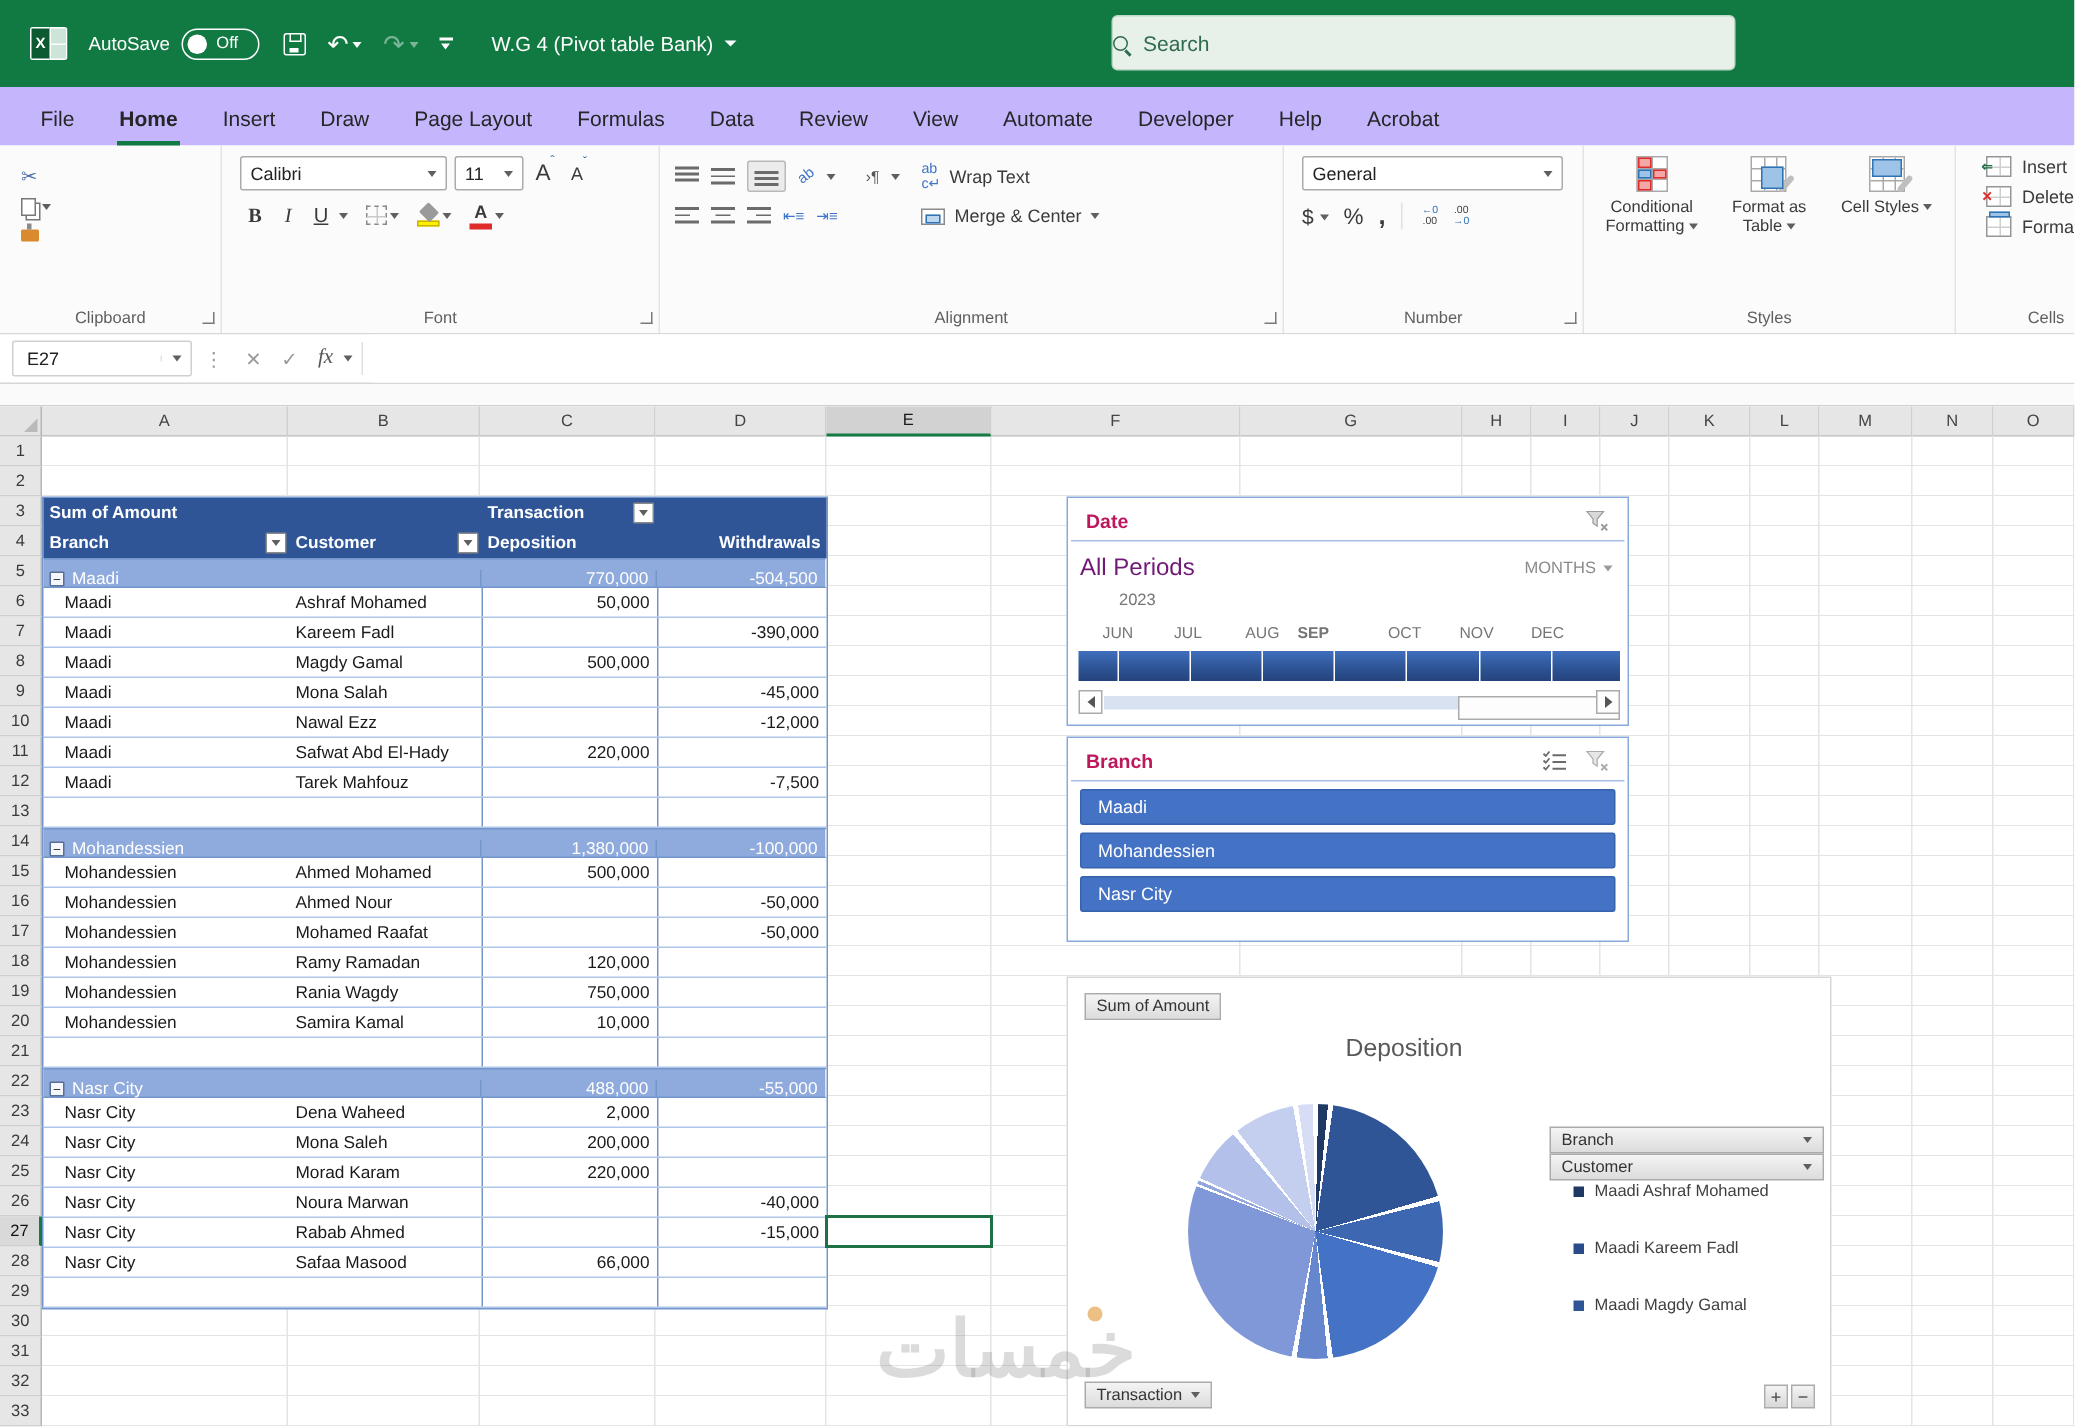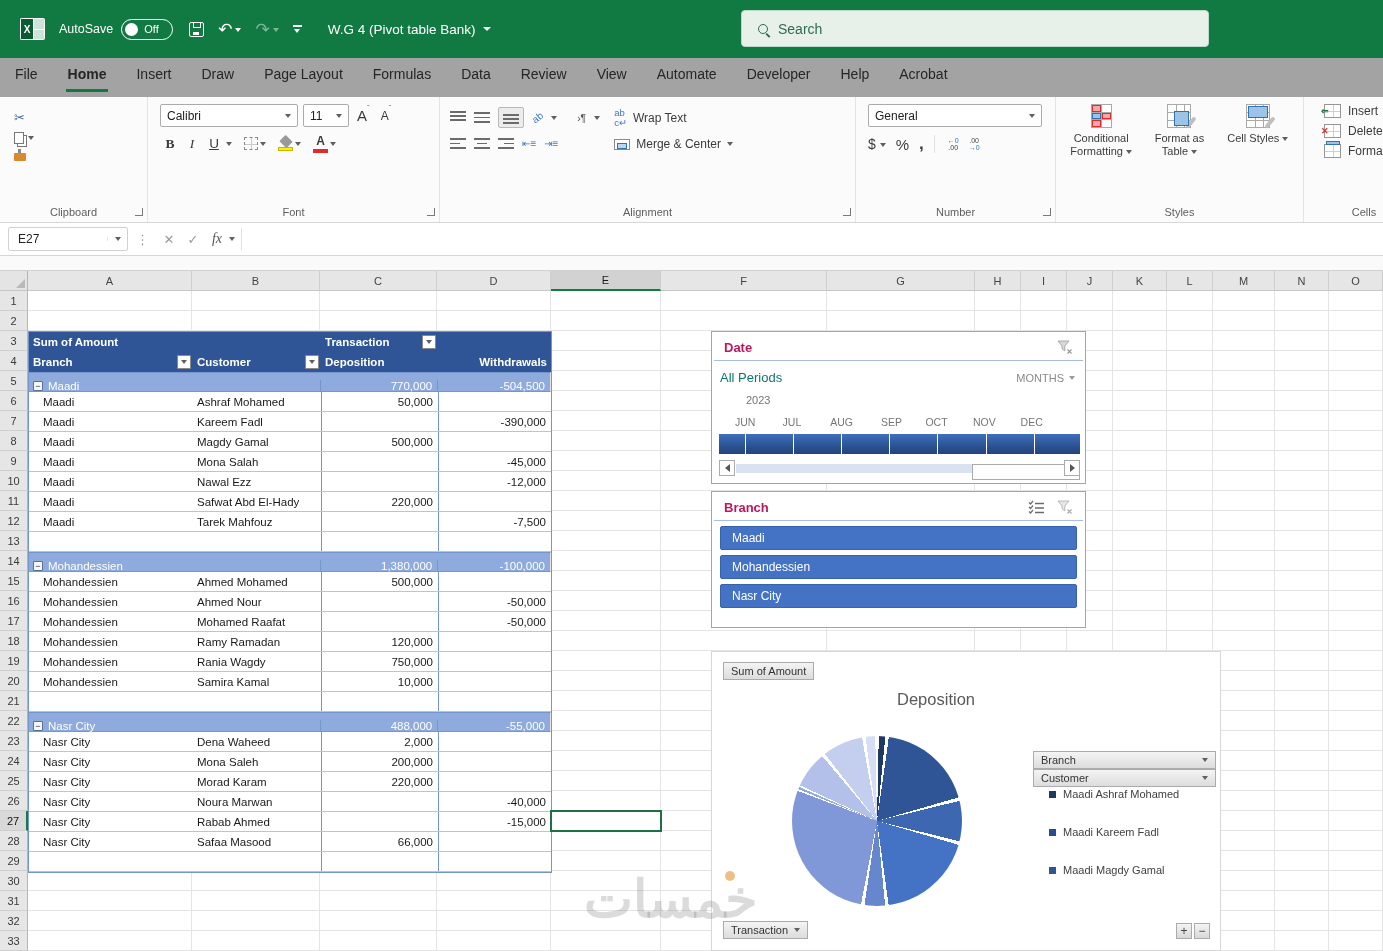--- a/index.html
+++ b/index.html
@@ -20,26 +20,26 @@
 .pill .off{margin-left:6px}
 .qat{display:flex;align-items:center;margin-left:16px;gap:14px;font-size:17px}
 .saveic{width:15px;height:15px;border:1.6px solid #fff;border-radius:2px;position:relative}
 .saveic:before{content:"";position:absolute;left:3px;top:-1px;width:6px;height:5px;border:1.4px solid #fff;border-top:none}
 .saveic:after{content:"";position:absolute;left:2.5px;bottom:1px;width:6px;height:3px;background:#fff}
 .undo{color:#fff}
 .redo{color:rgba(255,255,255,.45)}
 .qmini{display:inline-flex;flex-direction:column;align-items:center;gap:2px}
 .qmini .bar{width:9px;height:1.6px;background:#fff}
 .doctitle{margin-left:26px;font-size:13.5px;display:flex;align-items:center;gap:7px;white-space:nowrap}
-.searchbox{position:absolute;left:741px;top:10px;width:468px;height:37px;background:#E7F1EA;border:1px solid #BCD9C8;border-radius:4px;display:flex;align-items:center;padding-left:16px;color:#2F6B4D;font-size:14px;gap:10px}
+.searchbox{position:absolute;left:741px;top:10px;width:416px;height:37px;background:#E7F1EA;border:1px solid #BCD9C8;border-radius:4px;display:flex;align-items:center;color:#2F6B4D;font-size:14px;gap:10px}
 .mag{width:10px;height:10px;border:1.7px solid #2F6B4D;border-radius:50%;position:relative}
 .mag:after{content:"";position:absolute;width:1.7px;height:5px;background:#2F6B4D;left:8px;top:8px;transform:rotate(-45deg)}
 
 
-.menubar{height:39px;background:#a3a3a3;display:flex;align-items:flex-start;padding-left:0}
+.menubar{height:39px;background:#c4b5fd;display:flex;align-items:flex-end;padding-left:12px}
 .mtab{display:flex;align-items:center;padding:0 13px;font-size:14px;color:#262626;cursor:default}
 .mtab.active span{font-weight:bold;border-bottom:3px solid #117A43;padding:8px 2px 7px}
 .mtab span{padding:8px 2px 10px}
 
 
 .ribbon{height:126px;background:#FBFBFB;border-bottom:1px solid #D8D8D8;display:flex;overflow:hidden}
 .group{position:relative;border-right:1px solid #E4E4E4;padding-top:7px;flex-shrink:0}
 .glabel{position:absolute;bottom:4px;left:0;right:0;text-align:center;font-size:11px;color:#5E5E5E}
 .launcher{position:absolute;right:4px;bottom:6px;width:8px;height:8px;border-right:1.4px solid #7a7a7a;border-bottom:1.4px solid #7a7a7a}
 .rbtn{color:#3b3b3b;font-size:11px}
@@ -170,21 +170,21 @@
 #sel-box{position:absolute;left:522px;top:519px;width:112px;height:22px;border:2px solid #1E7145;z-index:20;background:transparent}
 
 
 .slicer{position:absolute;background:#fff;border:1px solid #87A9DC;z-index:10}
 .sl-head{display:flex;align-items:center;padding:7px 10px 5px;border-bottom:1px solid #A9BEE4;margin:0 2px}
 .sl-title{font-weight:bold;font-size:13px;color:#be185d;flex:1}
 .sl-icons{display:flex;gap:12px;align-items:center}
 .tlx{left:683px;top:40px;width:375px;height:153px}
 .brx{left:683px;top:200px;width:375px;height:137px}
 .tl-row{position:absolute;left:8px;right:10px;top:38px;display:flex;justify-content:space-between;align-items:center}
-.allp{color:#0f766e;font-size:13px}
+.allp{color:#701a75;font-size:16px}
 .gran{color:#8a8a8a;font-size:11px;display:flex;gap:5px;align-items:center}
 .tl-year{position:absolute;left:34px;top:62px;font-size:11px;color:#757575}
 #tl-months{position:absolute;left:7px;top:84px;width:361px;height:14px}
 .tl-m{position:absolute;top:0;font-size:10.5px;color:#757575}
 #tl-bar{position:absolute;left:7px;top:102px;width:361px;height:20px;display:flex;gap:1px;background:#fff}
 .tl-seg{height:100%;background:linear-gradient(180deg,#3F6FBE 0%,#2E5596 55%,#24437C 100%)}
 .tl-scroll{position:absolute;left:7px;top:128px;width:361px;height:17px}
 .tl-arrow{position:absolute;top:0;width:16px;height:16px;background:#FDFDFD;border:1px solid #ABABAB;display:flex;align-items:center;justify-content:center}
 .tl-arrow.l{left:0}.tl-arrow.r{right:0}
 .tri-l{width:0;height:0;border-top:4px solid transparent;border-bottom:4px solid transparent;border-right:5px solid #555}
@@ -752,21 +752,21 @@
         <span class="gran">
             <span>MONTHS</span>
             <span class="dd" style="border-top-color:#9a9a9a"></span>
           </span>
       </div>
       <span class="tl-year">2023</span>
       <div id="tl-months">
           <div class="tl-m" style="left: 16px;">JUN</div>
           <div class="tl-m" style="left: 63.6px;">JUL</div>
           <div class="tl-m" style="left: 111.2px;">AUG</div>
-          <div class="tl-m" style="left: 162px;">SEP</div>
+          <div class="tl-m" style="left: 146px; font-weight: bold;">SEP</div>
           <div class="tl-m" style="left: 206.4px;">OCT</div>
           <div class="tl-m" style="left: 254px;">NOV</div>
           <div class="tl-m" style="left: 301.6px;">DEC</div>
         </div>
       <div id="tl-bar">
           <div class="tl-seg" style="width: 26px;"></div>
           <div class="tl-seg" style="width: 48px;"></div>
           <div class="tl-seg" style="width: 48px;"></div>
           <div class="tl-seg" style="width: 48px;"></div>
           <div class="tl-seg" style="width: 48px;"></div>

